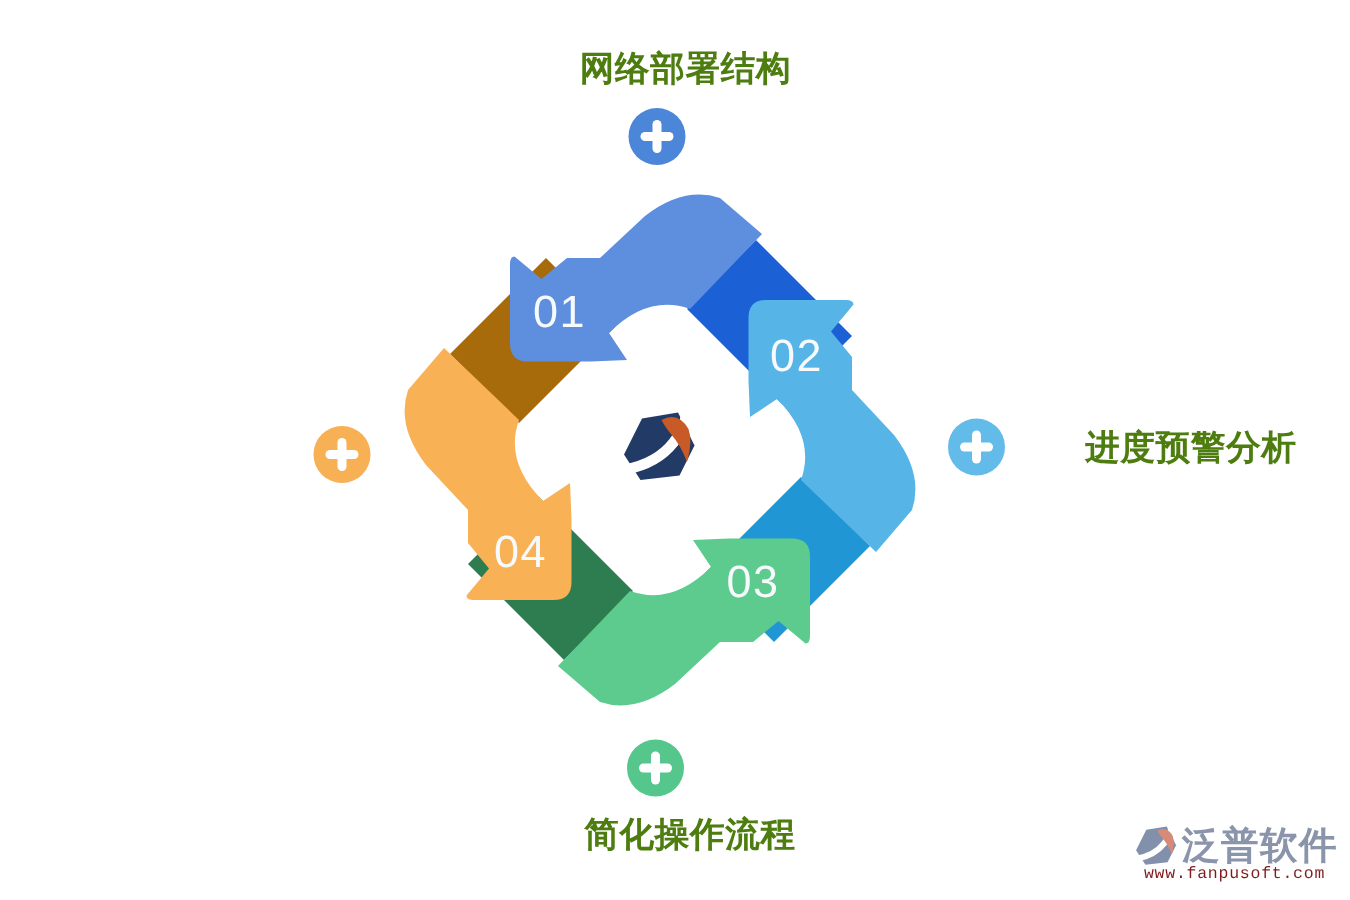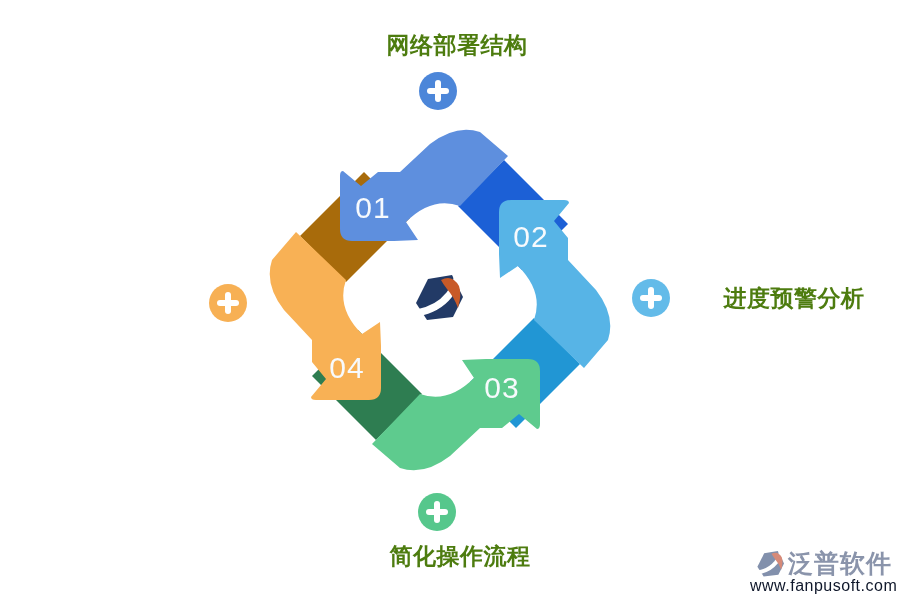--- a/index.html
+++ b/index.html
@@ -25,21 +25,21 @@
     font-size:30px;fill:#f7fafd;letter-spacing:1px;
   }
   .watermark{
     position:absolute;left:750px;top:547px;width:146px;
   }
   .wm-row{display:flex;align-items:center;justify-content:center;font-family:Liberation Serif, serif;}
   .wm-brand{
     font-size:25px;font-weight:700;color:#8a94ab;letter-spacing:1px;white-space:nowrap;
   }
   .wm-url{
-    text-align:center;font-size:16px;color:#0f172a;letter-spacing:0.5px;margin-top:-3px;
+    text-align:center;font-size:11px;color:#7f1d1d;letter-spacing:0.5px;margin-top:-3px;font-family:Liberation Mono, monospace;
   }
 </style>
 </head>
 <body>
 
 <div class="canvas">
 
   <div class="node-label" style="left:457px;top:30px;">网络部署结构</div>
   <div class="node-label" style="left:794px;top:283px;text-align:center;">进度预警分析</div>
   <div class="node-label" style="left:460px;top:541px;">简化操作流程</div>

